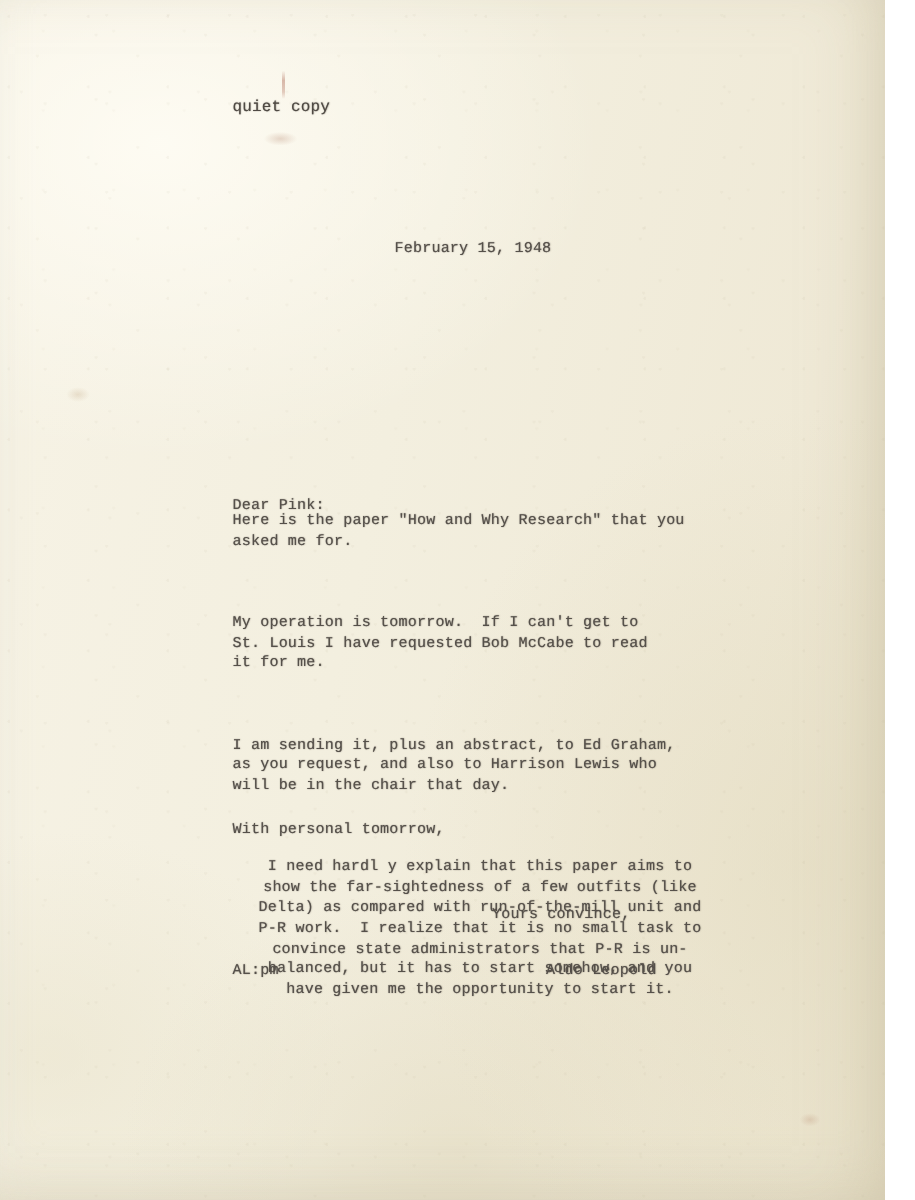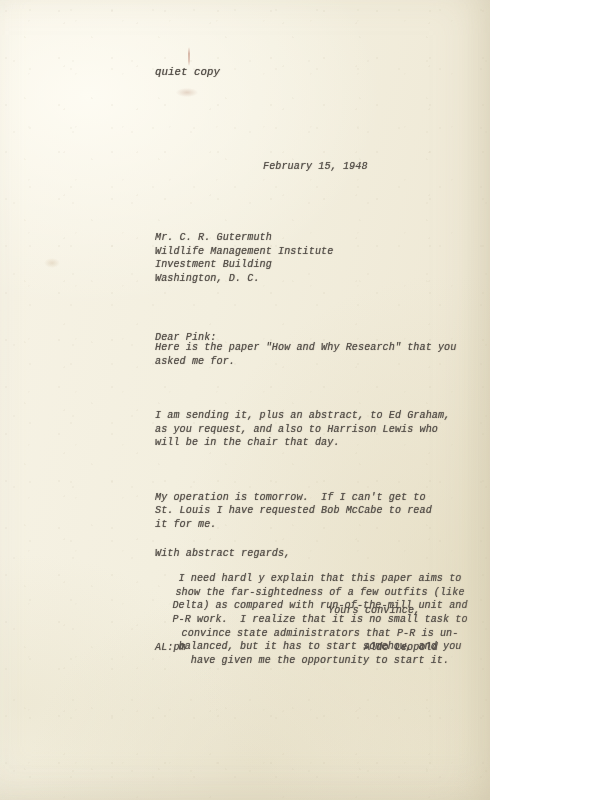--- a/index.html
+++ b/index.html
@@ -4,33 +4,32 @@
 <title>Letter</title>
 <style>
   html, body {
     margin: 0;
     padding: 0;
     background: #ffffff;
   }
 
   .page {
     position: relative;
-    width: 490px;
+    width: 590px;
     height: 800px;
     overflow: hidden;
     background-color: #f4f0e1;
     background-image:
       radial-gradient(ellipse 420px 300px at 18% 12%, rgba(255,253,245,0.85) 0%, rgba(255,253,245,0) 70%),
       radial-gradient(ellipse 380px 420px at 92% 72%, rgba(226,218,190,0.55) 0%, rgba(226,218,190,0) 72%),
       radial-gradient(ellipse 300px 240px at 52% 96%, rgba(222,214,186,0.45) 0%, rgba(222,214,186,0) 75%),
       radial-gradient(ellipse 260px 200px at 6% 88%, rgba(232,226,202,0.5) 0%, rgba(232,226,202,0) 75%),
       linear-gradient(103deg, #f7f3e6 0%, #f3efdf 42%, #efe9d6 78%, #e9e2cb 100%);
     font-family: "Liberation Mono", "DejaVu Sans Mono", monospace;
     color: #4a463f;
-    font-style: italic;
   }
 
   
   .grain {
     position: absolute;
     inset: 0;
     pointer-events: none;
     opacity: 0.5;
     background-image:
       radial-gradient(circle at 11% 23%, rgba(180,168,140,0.18) 0 1px, transparent 1px),
@@ -166,46 +165,42 @@
 
   <div class="red-tick"></div>
   <div class="red-smudge"></div>
   <div class="stain-a"></div>
   <div class="stain-b"></div>
 
   <div class="typed note-quiet">quiet copy</div>
 
   <div class="typed date-line">February 15, 1948</div>
 
-  <div class="typed addressee">Mr. C. R. Gutermuth
-Wildlife Management Institute
-Investment Building
-Washington, D. C.</div>
 
   <div class="typed salutation">Dear Pink:</div>
 
   <div class="typed body-block">
     <p>Here is the paper "How and Why Research" that you
 asked me for.</p>
+    <p>My operation is tomorrow.  If I can't get to
+St. Louis I have requested Bob McCabe to read
+it for me.</p>
     <p>I am sending it, plus an abstract, to Ed Graham,
 as you request, and also to Harrison Lewis who
 will be in the chair that day.</p>
-    <p>My operation is tomorrow.  If I can't get to
-St. Louis I have requested Bob McCabe to read
-it for me.</p>
     <p>I need hardl y explain that this paper aims to
 show the far-sightedness of a few outfits (like
 Delta) as compared with run-of-the-mill unit and
 P-R work.  I realize that it is no small task to
 convince state administrators that P-R is un-
 balanced, but it has to start somehow, and you
 have given me the opportunity to start it.</p>
   </div>
 
-  <div class="typed regards">With abstract regards,</div>
+  <div class="typed regards">With personal tomorrow,</div>
 
   <div class="typed closing">Yours convince,</div>
 
   <div class="typed initials">AL:pm</div>
 
   <div class="typed signature-name">Aldo Leopold</div>
 
   <div class="vignette"></div>
 </div>
 

